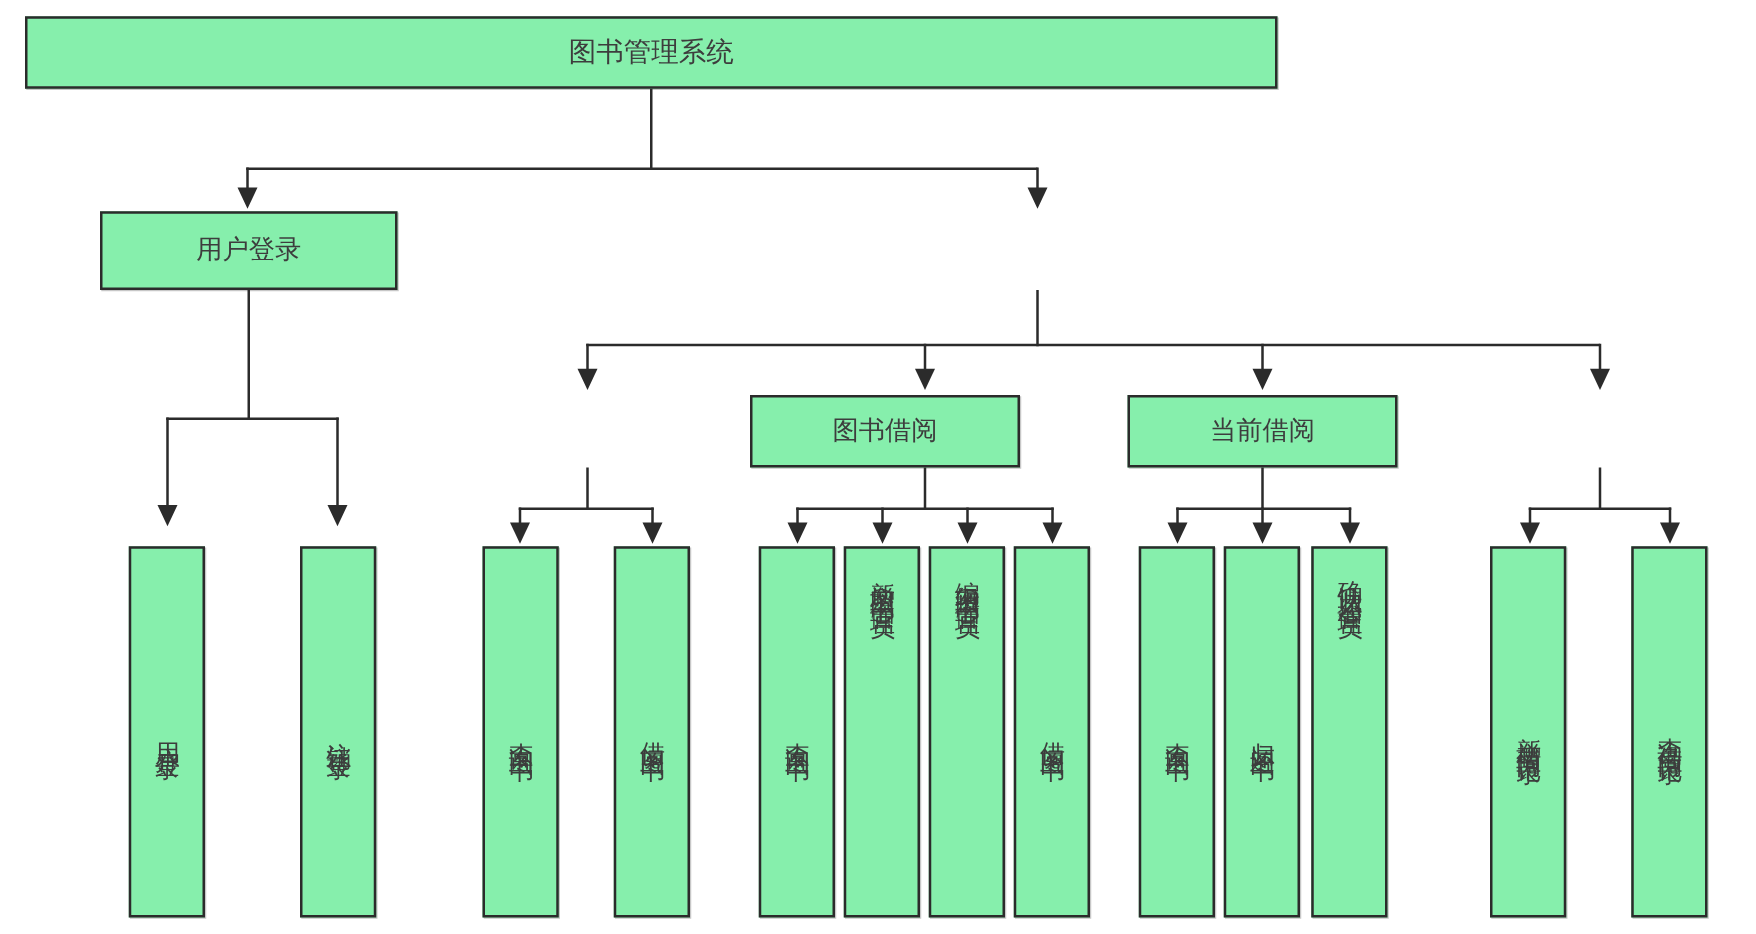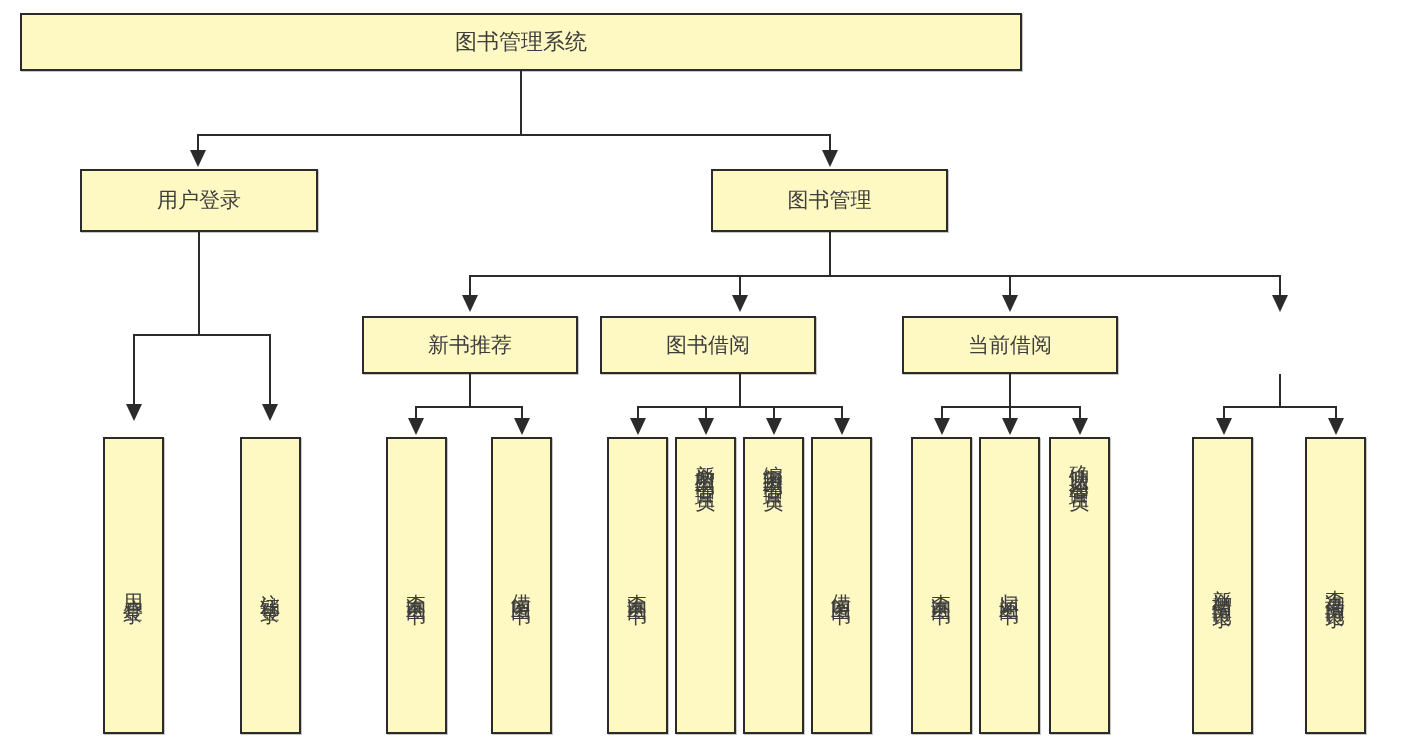--- a/index.html
+++ b/index.html
@@ -13,21 +13,21 @@
     width:1405px;
     height:747px;
     background:#ffffff;
     overflow:hidden;
   }
   
   .node{
     position:absolute;
     box-sizing:border-box;
     border:2px solid #2b2b2b;
-    background:#fef9c3;
+    background:#86efac;
     display:flex;
     align-items:center;
     justify-content:center;
     box-shadow:1px 1px 0 rgba(0,0,0,.22);
   }
   .node .label{
     color:#3d3d3d;
     line-height:1.18;
     text-align:center;
     white-space:nowrap;
@@ -96,23 +96,20 @@
   <div class="ln v" style="left:197px;top:134px;height:20px;"></div>
   <div class="arrow" style="left:190px;top:150px;"></div>
 
   <div class="ln v" style="left:829px;top:134px;height:20px;"></div>
   <div class="arrow" style="left:822px;top:150px;"></div>
 
   <div class="node h" style="left:80px;top:169px;width:238px;height:63px;">
     <span class="label">用户登录</span>
   </div>
 
-  <div class="node h" style="left:711px;top:169px;width:237px;height:63px;">
-    <span class="label">图书管理</span>
-  </div>
 
   <div class="ln v" style="left:198px;top:232px;height:104px;"></div>
   <div class="ln h" style="left:133px;top:334px;width:138px;"></div>
   <div class="ln v" style="left:133px;top:334px;height:72px;"></div>
   <div class="arrow" style="left:126px;top:404px;"></div>
   <div class="ln v" style="left:269px;top:334px;height:72px;"></div>
   <div class="arrow" style="left:262px;top:404px;"></div>
 
   <div class="ln v" style="left:829px;top:232px;height:45px;"></div>
   <div class="ln h" style="left:469px;top:275px;width:811px;"></div>
@@ -122,23 +119,20 @@
 
   <div class="ln v" style="left:739px;top:275px;height:22px;"></div>
   <div class="arrow" style="left:732px;top:295px;"></div>
 
   <div class="ln v" style="left:1009px;top:275px;height:22px;"></div>
   <div class="arrow" style="left:1002px;top:295px;"></div>
 
   <div class="ln v" style="left:1279px;top:275px;height:22px;"></div>
   <div class="arrow" style="left:1272px;top:295px;"></div>
 
-  <div class="node h" style="left:362px;top:316px;width:216px;height:58px;">
-    <span class="label">新书推荐</span>
-  </div>
   <div class="node h" style="left:600px;top:316px;width:216px;height:58px;">
     <span class="label">图书借阅</span>
   </div>
   <div class="node h" style="left:902px;top:316px;width:216px;height:58px;">
     <span class="label">当前借阅</span>
   </div>
 
   <div class="ln v" style="left:469px;top:374px;height:34px;"></div>
   <div class="ln h" style="left:415px;top:406px;width:108px;"></div>
   <div class="ln v" style="left:415px;top:406px;height:14px;"></div>

